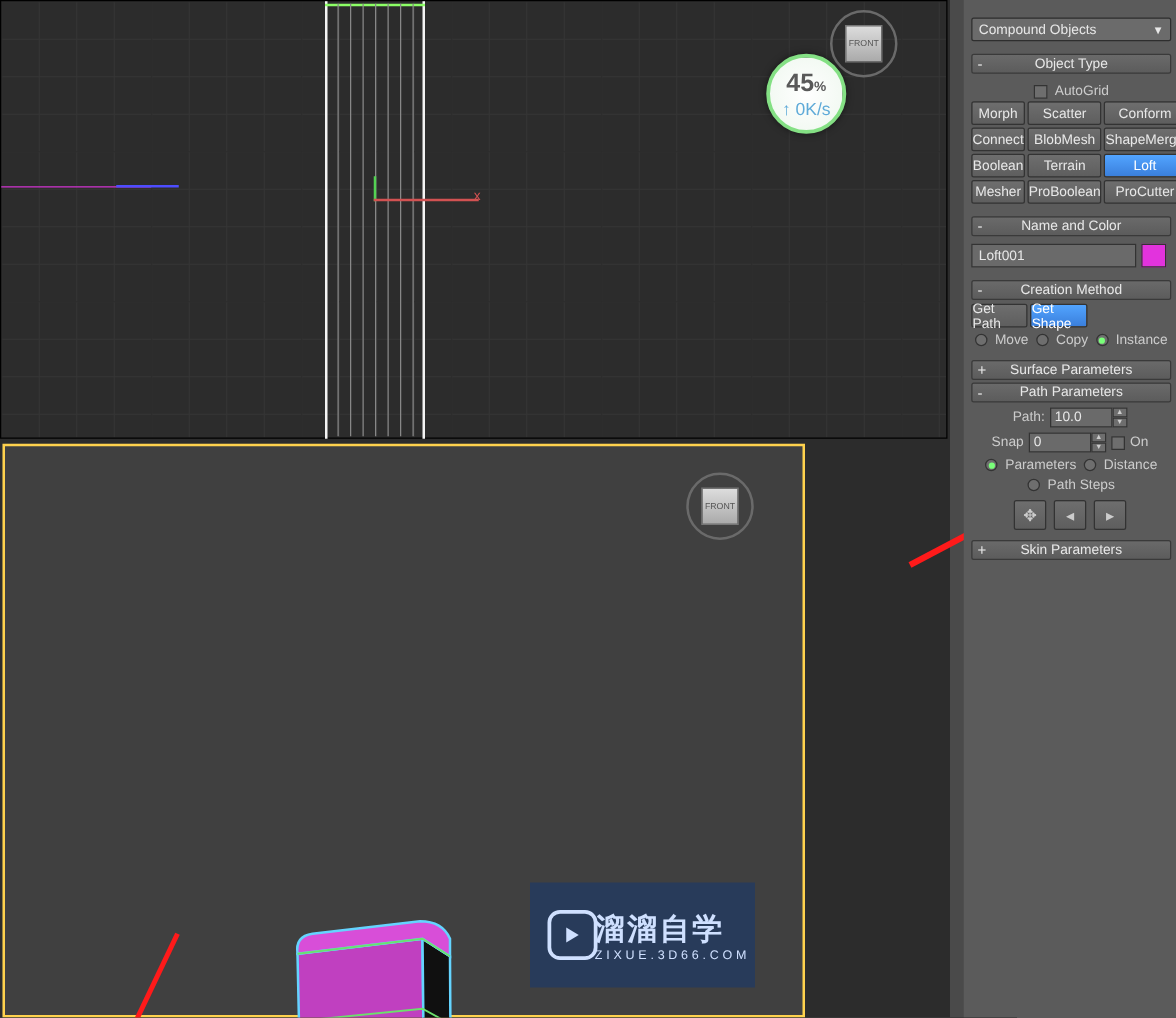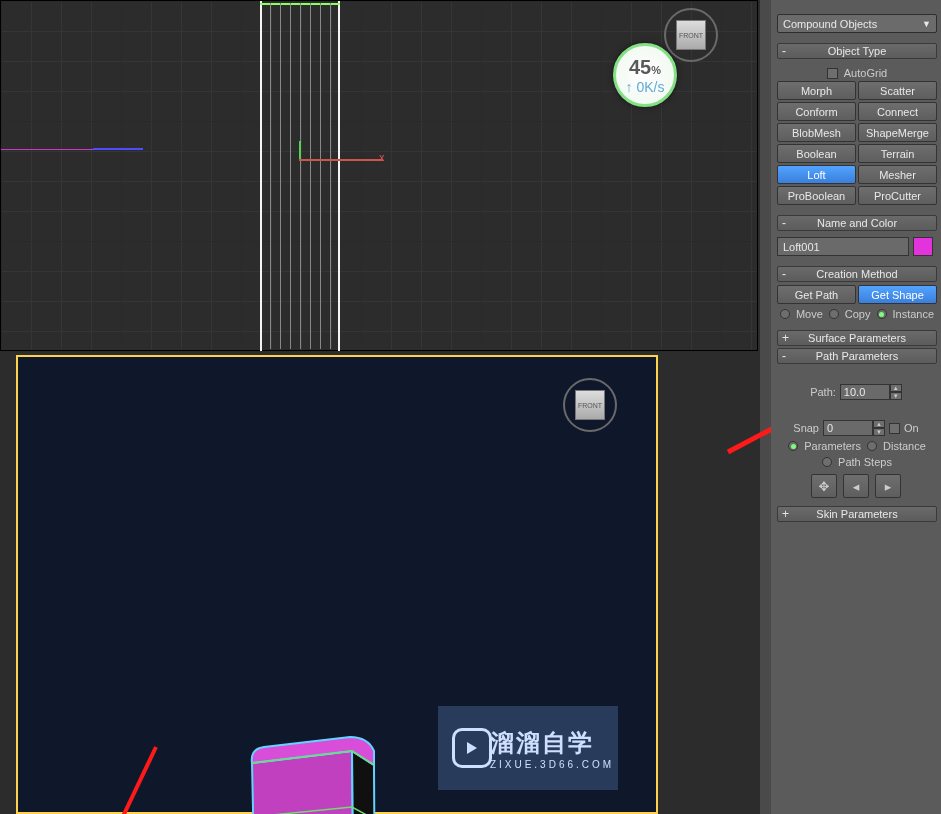--- a/index.html
+++ b/index.html
@@ -17,23 +17,23 @@
   width: 760px; height: 814px;
   background: #2c2c2c;
 }
 .vp-top {
   position: absolute; left: 0; top: 0;
   width: 758px; height: 351px;
   background: linear-gradient(#505050,#484848);
   border: 1px solid #000;
 }
 .vp-bottom {
-  position: absolute; left: 16px; top: 355px;
+  position: absolute; left: 2px; top: 355px;
   width: 642px; height: 459px;
-  background: #0f172a;
+  background: #404040;
   border: 2px solid #ffd24d;
 }
 .grid-dark {
   background-image:
     linear-gradient(#2a2a2a 1px, transparent 1px),
     linear-gradient(90deg, #2a2a2a 1px, transparent 1px),
     linear-gradient(#353535 1px, transparent 1px),
     linear-gradient(90deg, #353535 1px, transparent 1px);
   background-size: 120px 120px, 120px 120px, 30px 30px, 30px 30px;
 }
@@ -66,23 +66,23 @@
   position: relative;
   font-size: 11px;
   color: #e8e8e8;
 }
 .rollout-header .sign {
   position: absolute; left: 4px;
   font-size: 12px;
 }
 .rollout-header .title { margin: 0 auto; }
 .btn-grid {
-  width: 160px; margin-top: 2px;
+  width: 140px; margin-top: 2px;
   display: grid;
-  grid-template-columns: 1fr 1fr;
+  grid-template-columns: 1fr 1fr 1fr;
   gap: 2px;
 }
 .obtn {
   height: 19px;
   background: linear-gradient(#6e6e6e,#5e5e5e);
   border: 1px solid #333;
   border-radius: 2px;
   display: flex; align-items: center; justify-content: center;
   font-size: 11px; color: #e8e8e8;
   cursor: pointer;
@@ -125,21 +125,21 @@
   width: 10px; height: 10px; border-radius: 50%;
   background: #6e6e6e; border: 1px solid #333;
   display: inline-flex; align-items: center; justify-content: center;
 }
 .radio.sel::after {
   content: ""; width: 5px; height: 5px; border-radius: 50%;
   background: #79ff79; display: block;
 }
 .spinner-row {
   display: flex; align-items: center; gap: 4px;
-  margin-top: 20px;
+  margin-top: 4px;
 }
 .spinner {
   display: flex; align-items: flex-start;
 }
 .spinner input {
   width: 50px; height: 16px;
   background: #6a6a6a;
   border: 1px solid #333;
   color: #e8e8e8;
   font-size: 11px; padding: 0 3px;

